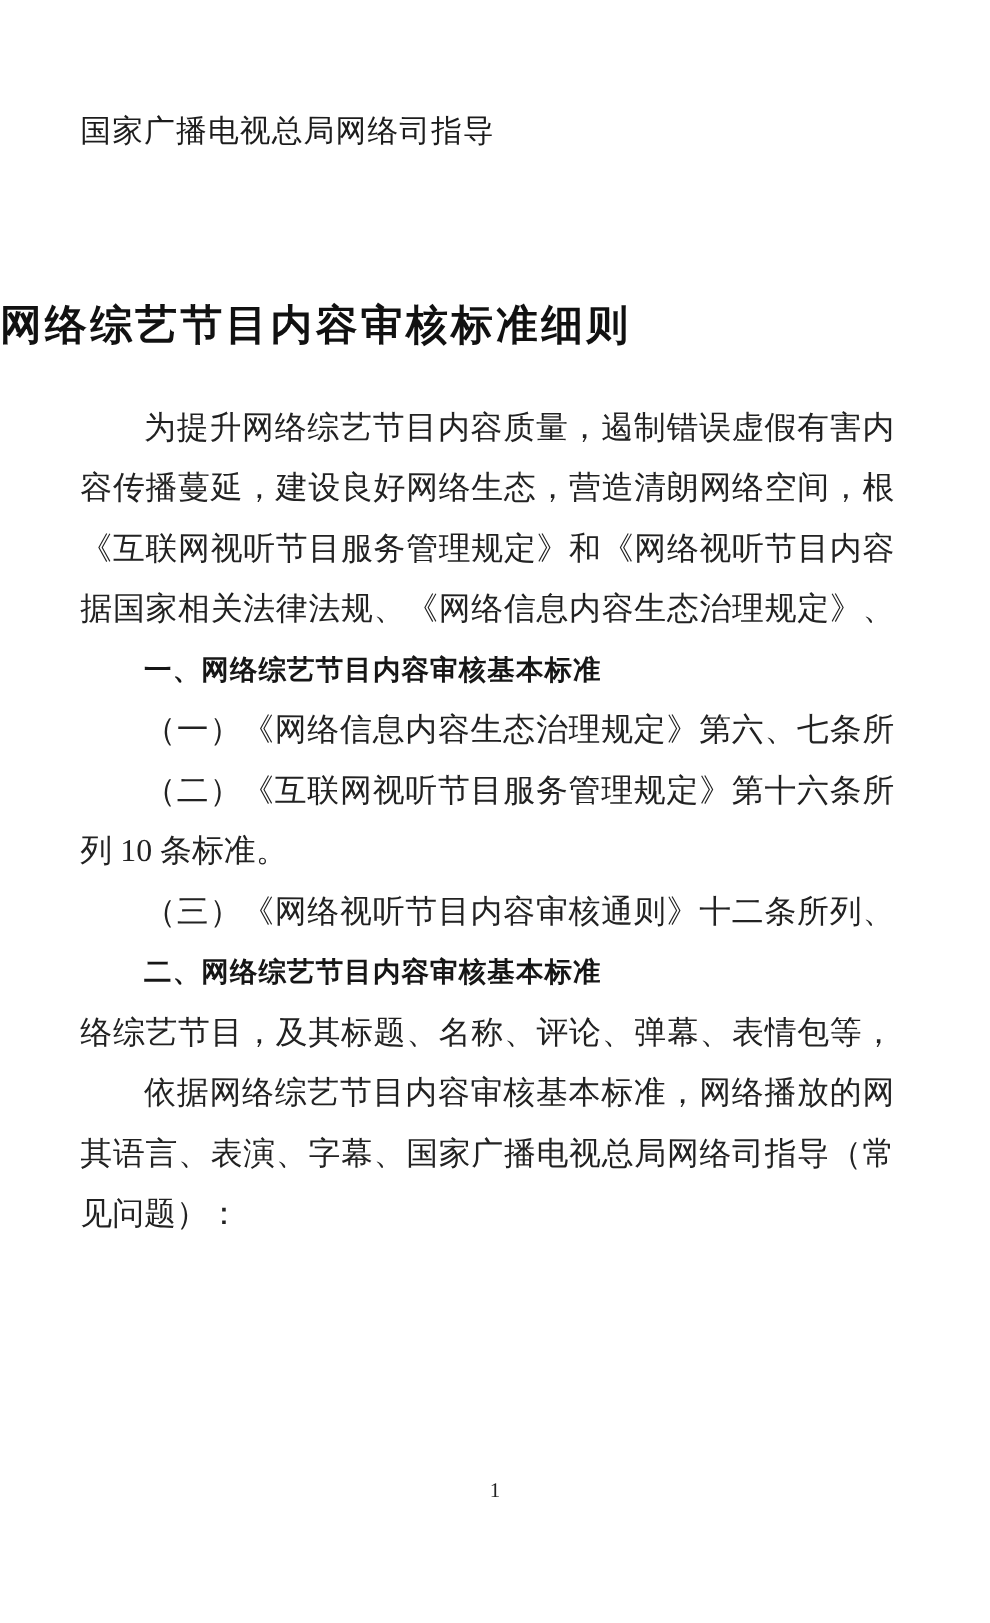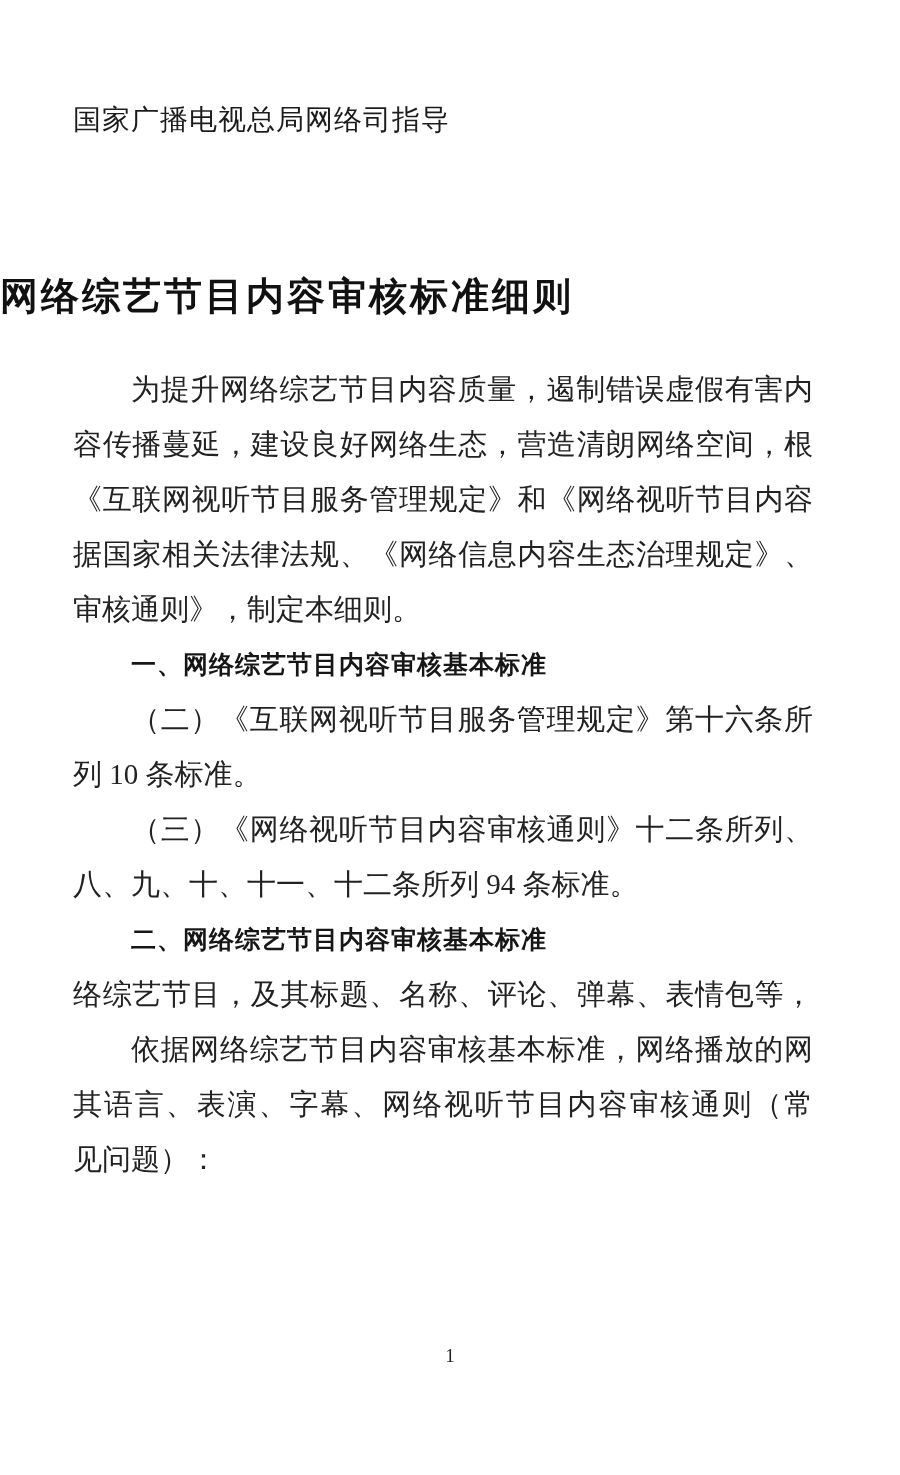--- a/index.html
+++ b/index.html
@@ -89,35 +89,34 @@
   <div class="header-note">国家广播电视总局网络司指导</div>
 
   <div class="doc-title">网络综艺节目内容审核标准细则</div>
 
   <div class="doc-body">
 
     <div class="line fill indent">为提升网络综艺节目内容质量，遏制错误虚假有害内</div>
     <div class="line fill">容传播蔓延，建设良好网络生态，营造清朗网络空间，根</div>
     <div class="line fill">《互联网视听节目服务管理规定》和《网络视听节目内容</div>
     <div class="line fill">据国家相关法律法规、《网络信息内容生态治理规定》、</div>
-    <div class="line">审核通则》，制定本细则。</div>
 
     <div class="line heading indent">一、网络综艺节目内容审核基本标准</div>
 
+    <div class="line fill indent">（一）《网络信息内容生态治理规定》第六、七条所</div>
 
     <div class="line fill indent">（二）《互联网视听节目服务管理规定》第十六条所</div>
     <div class="line">列 10 条标准。</div>
 
     <div class="line fill indent">（三）《网络视听节目内容审核通则》十二条所列、</div>
-    <div class="line">八、九、十、十一、十二条所列 94 条标准。</div>
 
     <div class="line heading indent">二、网络综艺节目内容审核基本标准</div>
 
     <div class="line fill">络综艺节目，及其标题、名称、评论、弹幕、表情包等，</div>
     <div class="line fill indent">依据网络综艺节目内容审核基本标准，网络播放的网</div>
-    <div class="line fill">其语言、表演、字幕、网络视听节目内容审核通则（常</div>
+    <div class="line fill">其语言、表演、字幕、国家广播电视总局网络司指导（常</div>
     <div class="line">见问题）：</div>
 
   </div>
 
   <div class="page-num">1</div>
 
 </div>
 
 </body></html>

